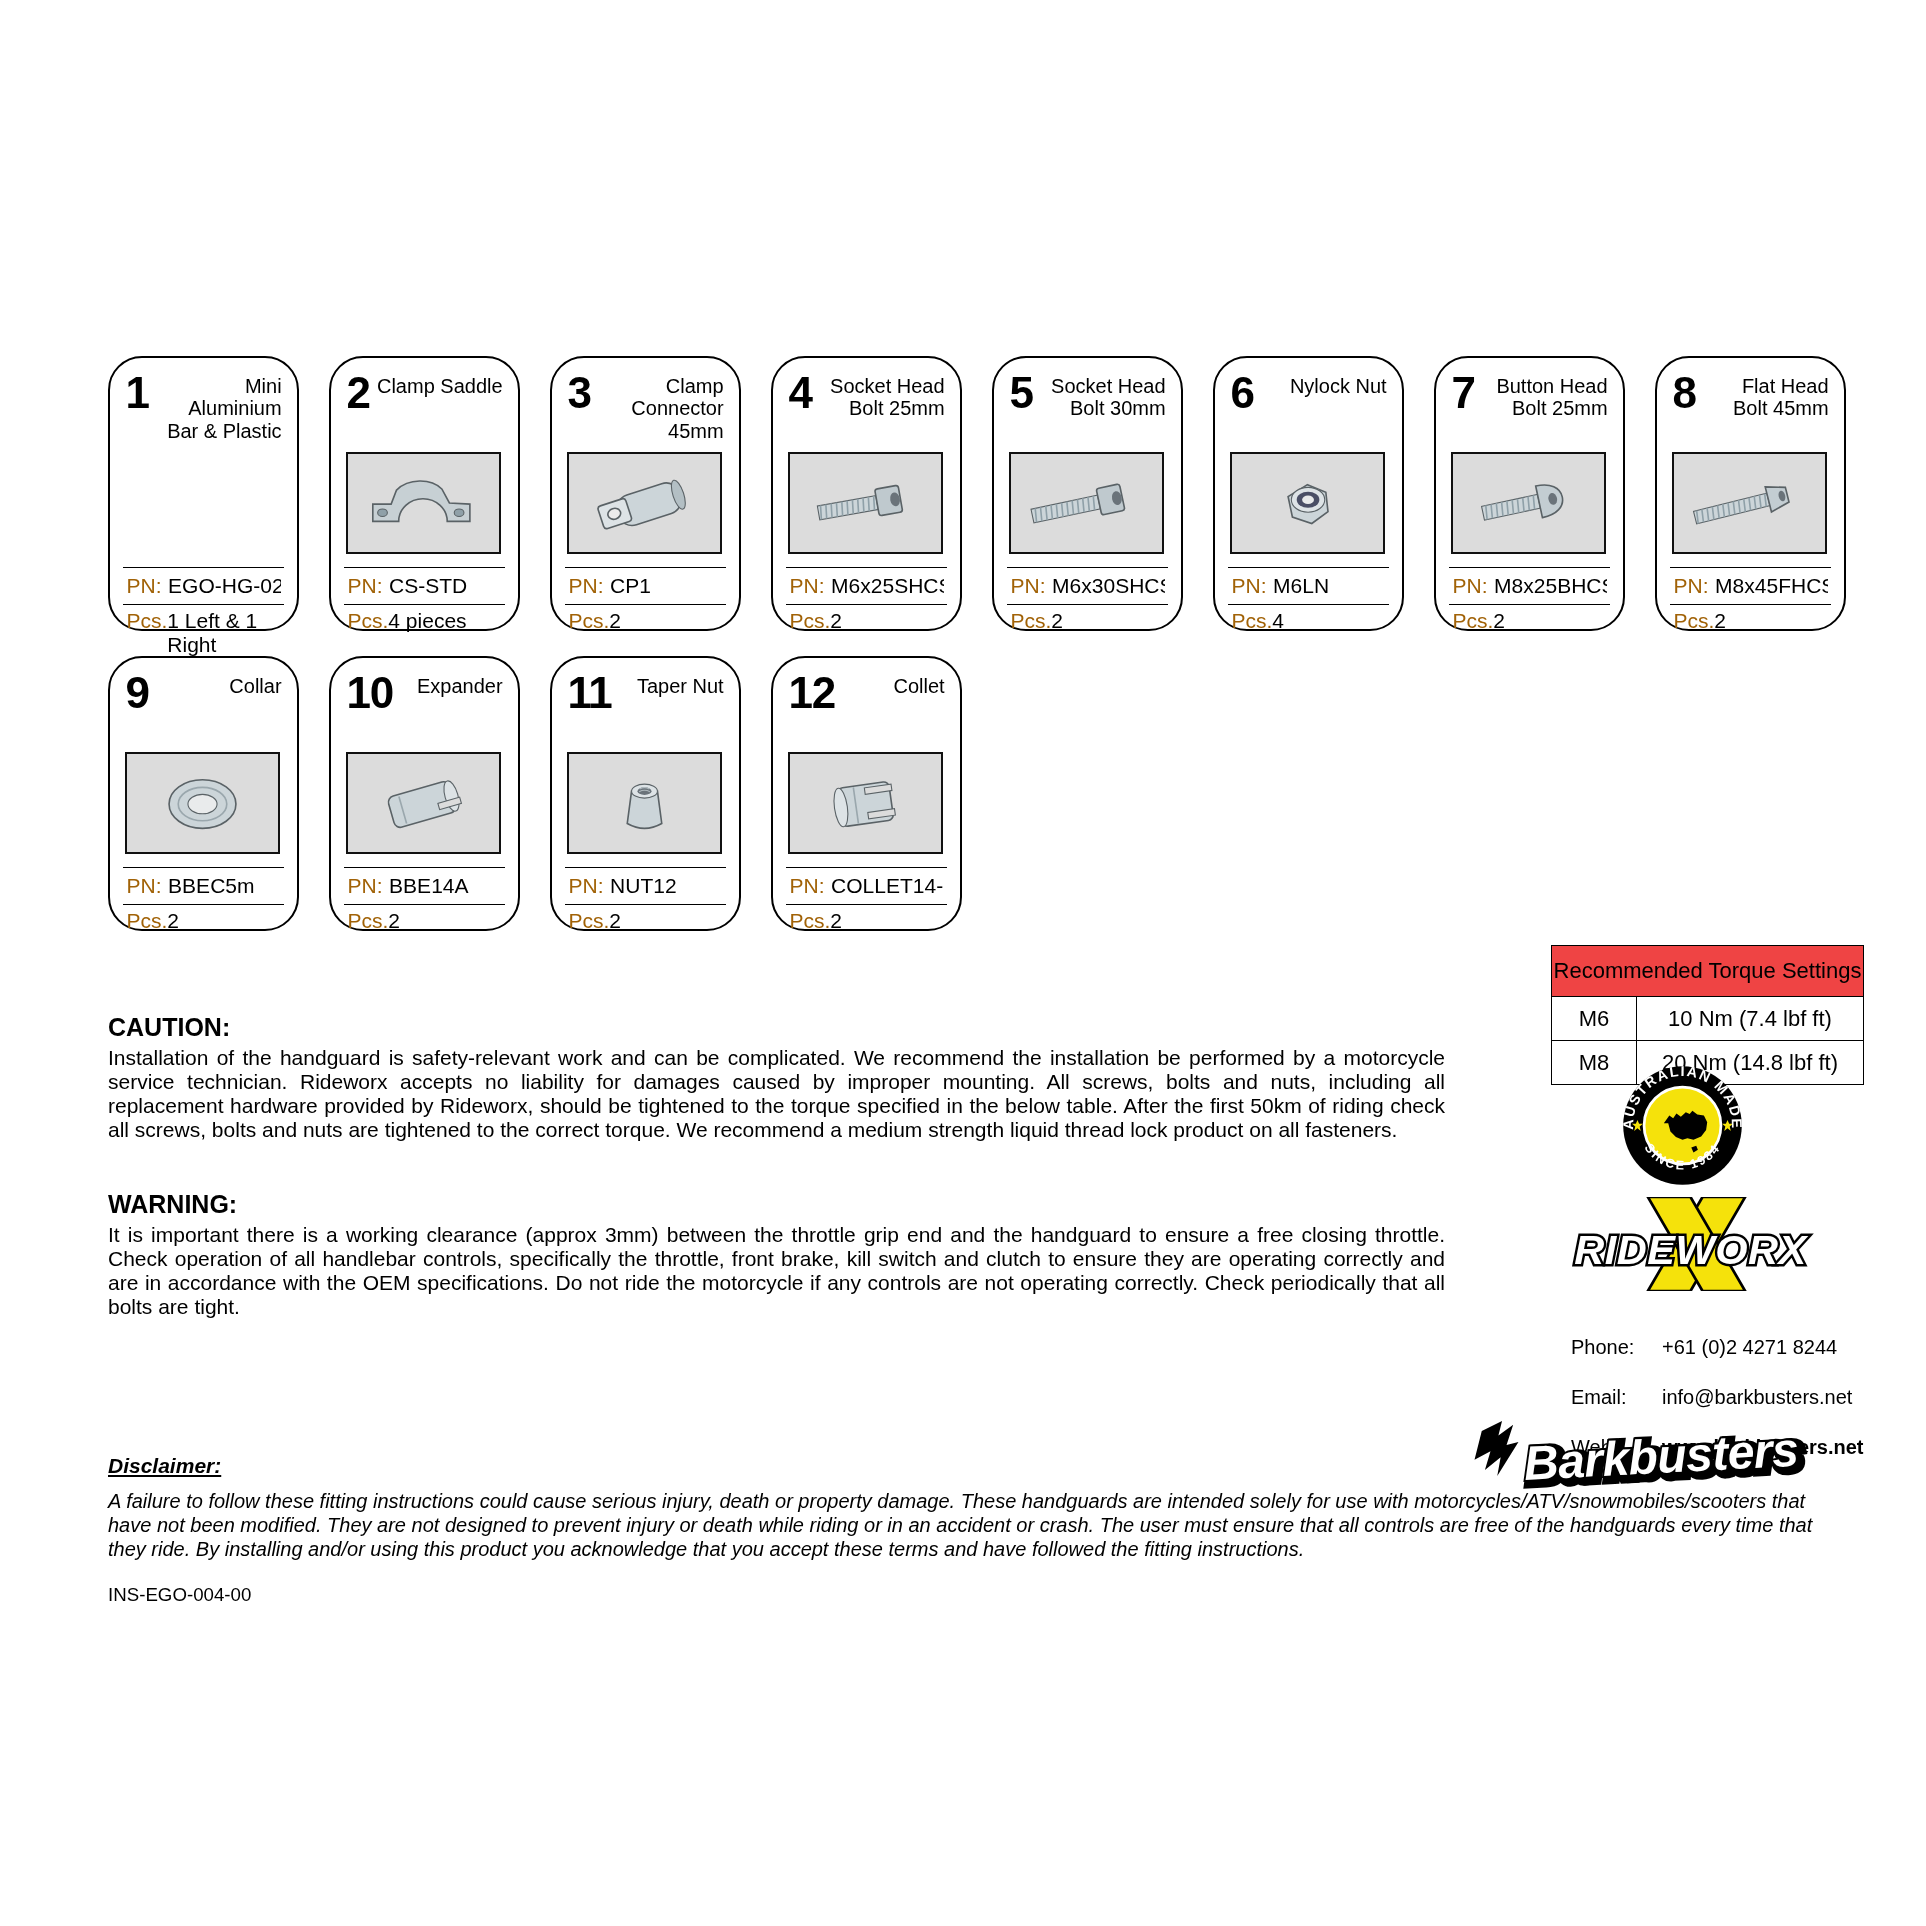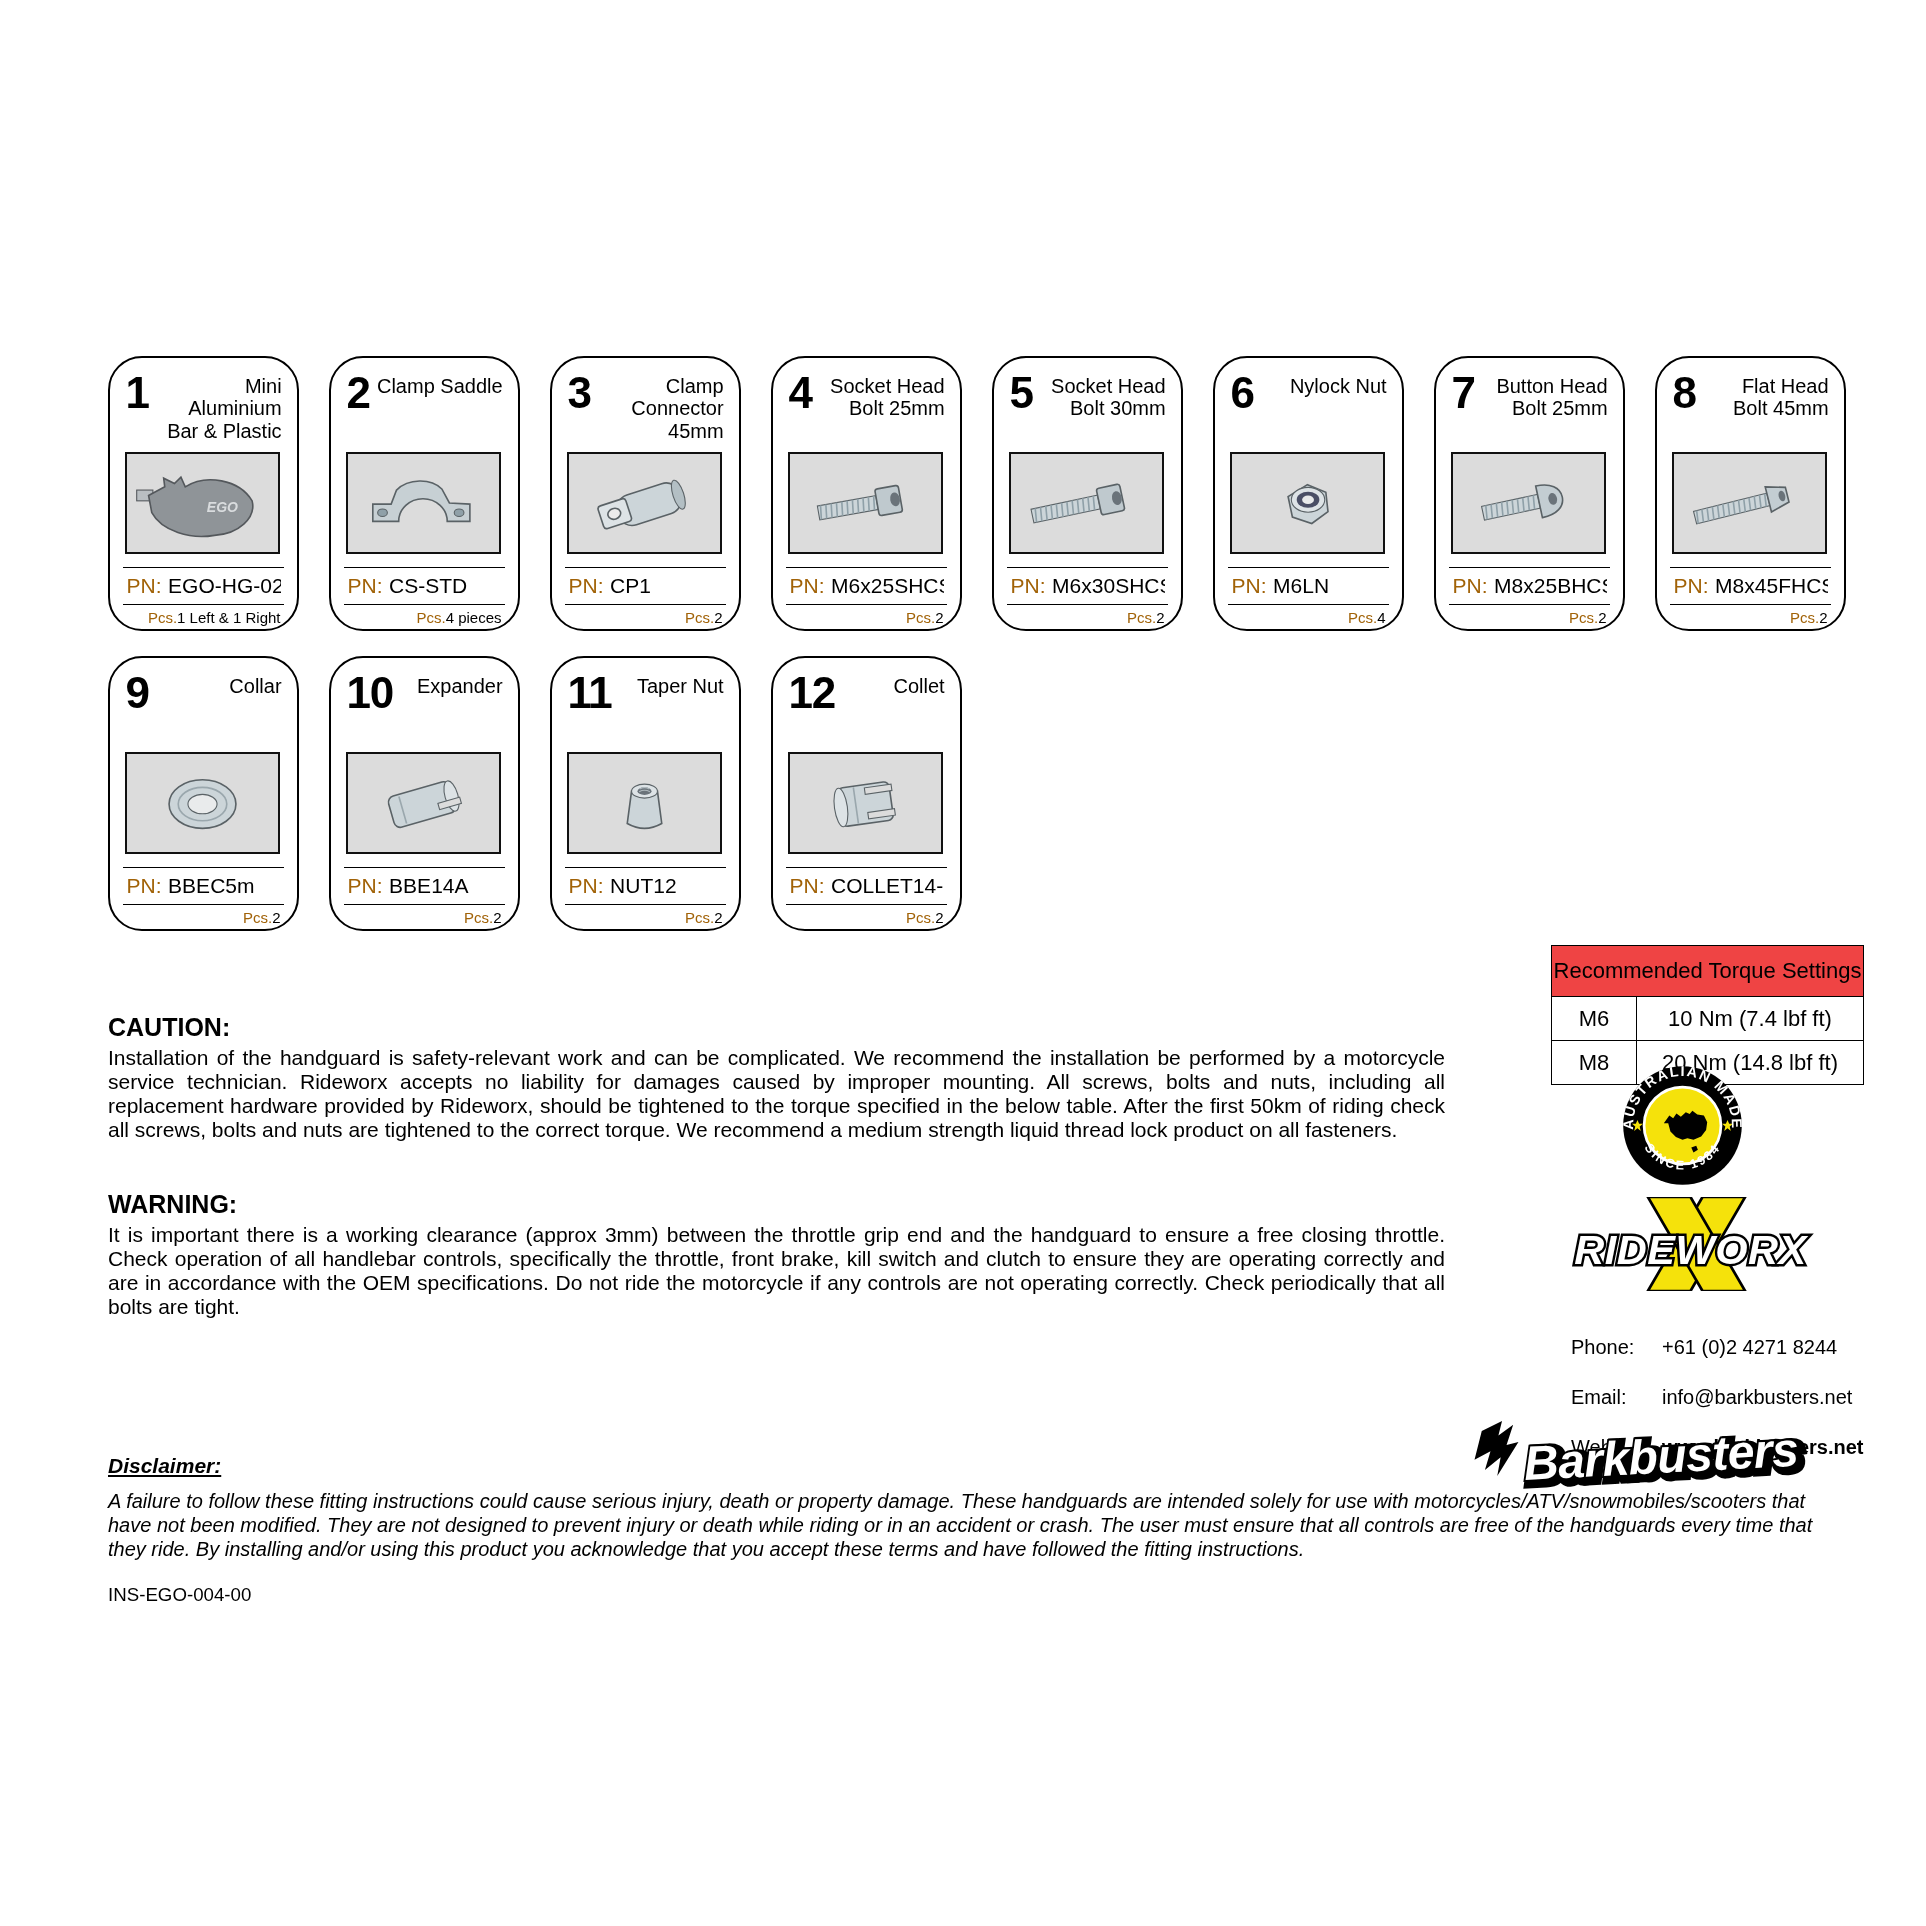--- a/index.html
+++ b/index.html
@@ -15,22 +15,22 @@
     justify-content:space-between;align-items:flex-start;}
   .card-num{font-size:44px;font-weight:bold;line-height:.95;letter-spacing:-1.1px;}
   .card-title{font-size:20px;line-height:1.12;text-align:right;white-space:pre-line;padding-top:2.7px;}
   .card-photo{position:absolute;left:15.4px;top:94px;width:155px;height:102px;background:#dcdcdc;
     border:2.2px solid #111;box-sizing:border-box;overflow:hidden;}
   .card-photo svg{width:100%;height:100%;display:block;}
   .rule{position:absolute;left:13px;right:13px;height:0;border-top:1.6px solid #000;}
   .r1{top:209px;} .r2{top:246px;}
   .pn-row{position:absolute;left:16.5px;right:16.5px;top:216px;font-size:21px;display:flex;gap:6.6px;
     white-space:nowrap;overflow:hidden;}
-  .pcs-row{position:absolute;left:16.5px;right:16.5px;top:251px;font-size:15px;display:flex;
-    justify-content:flex-end;}
+  .pcs-row{position:absolute;left:16.5px;right:16.5px;top:251px;font-size:21px;display:flex;
+    justify-content:flex-start;}
   .lbl{color:#a16207;}
   .val{color:#000;}
 
   
   .torque{position:absolute;left:1551px;top:945px;border-collapse:collapse;font-size:22px;}
   .torque th,.torque td{border:1.6px solid #000;text-align:center;font-weight:normal;}
   .torque th{background:#ef4444;height:48px;width:306px;}
   .torque td{height:41px;margin-top:24px;}
   .torque td.c1{width:82px;}
   .torque td.c2{width:224px;}
@@ -62,27 +62,20 @@
 
 <div class="sheet">
 
   <div class="parts-grid">
 
     <div class="card">
       <div class="card-head">
         <span class="card-num">1</span>
         <span class="card-title">Mini Aluminium
 Bar &amp; Plastic</span>
-      </div>
-      <div class="card-photo">
-        <svg viewBox="0 0 280 180">
-          <rect x="18" y="66" width="30" height="20" fill="#b9bec2" stroke="#54585c" stroke-width="2"></rect>
-          <path d="M40,76 L70,60 L68,44 L88,54 L100,42 L108,60 C146,36 208,46 232,86 C240,118 206,148 162,150 C118,158 64,142 46,108 Z" fill="#8f9498" stroke="#54585c" stroke-width="3"></path>
-          <text x="148" y="106" font-size="26" font-weight="bold" font-style="italic" fill="#d9dcde">EGO</text>
-        </svg>
       </div>
       <div class="rule r1"></div>
       <div class="pn-row">
         <span class="lbl">PN:</span>
         <span class="val">EGO-HG-020</span>
       </div>
       <div class="rule r2"></div>
       <div class="pcs-row">
         <span class="lbl">Pcs.</span>
         <span class="val">1 Left &amp; 1 Right</span>

